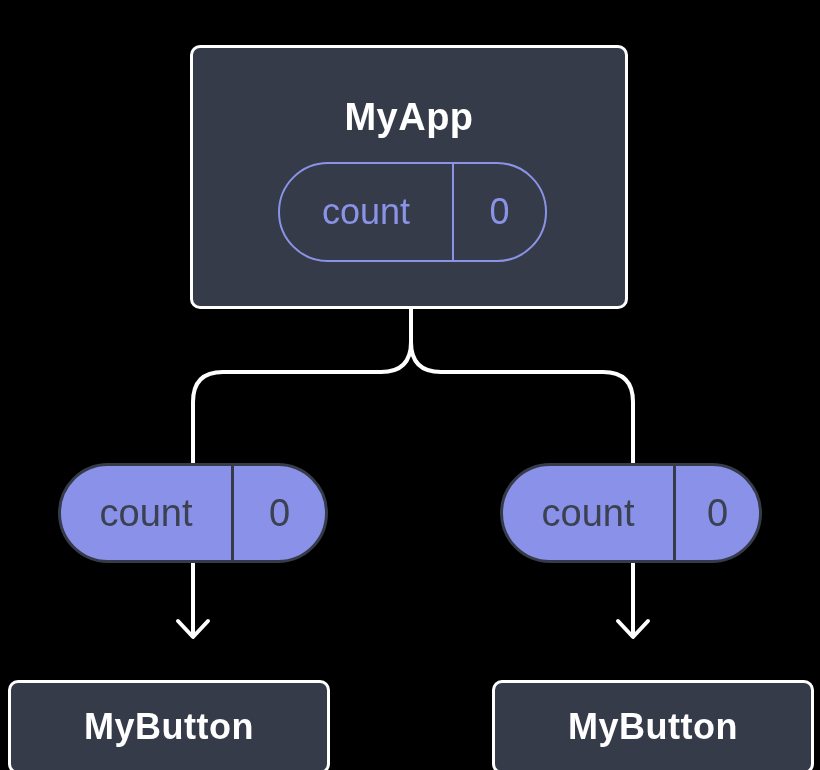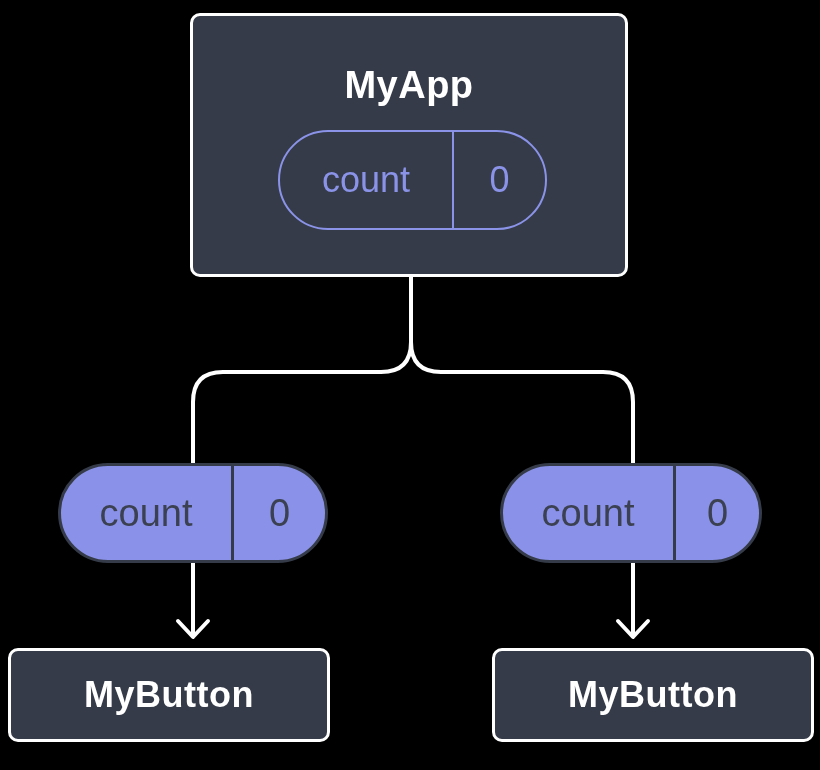--- a/index.html
+++ b/index.html
@@ -29,20 +29,21 @@
     stroke-linejoin: round;
   }
   .node {
     position: absolute;
     background: #353b48;
     border: 3px solid #ffffff;
     border-radius: 10px;
     box-sizing: border-box;
     z-index: 2;
     color: #ffffff;
+    margin-top: 32px;
   }
   .node-root {
     left: 190px; top: 13px;
     width: 438px; height: 264px;
   }
   .root-title {
     position: absolute;
     left: 0; top: 48px;
     width: 100%;
     text-align: center;

